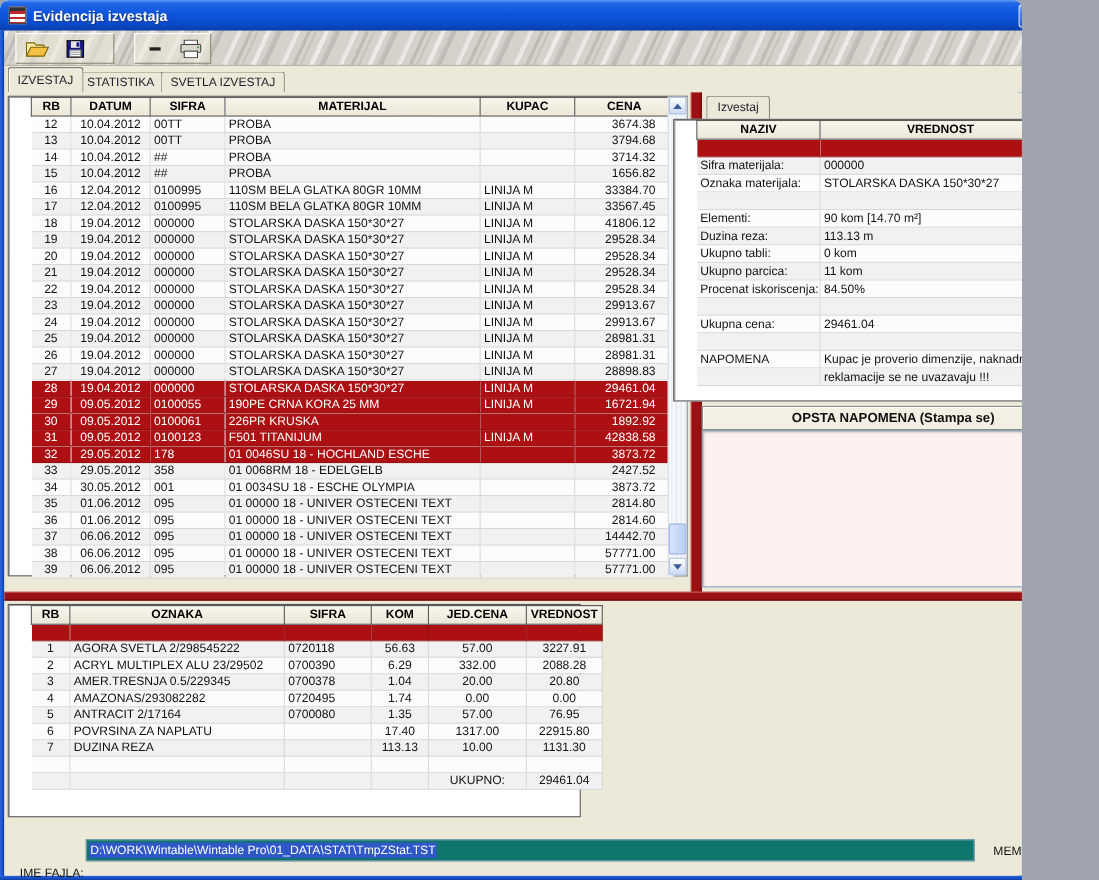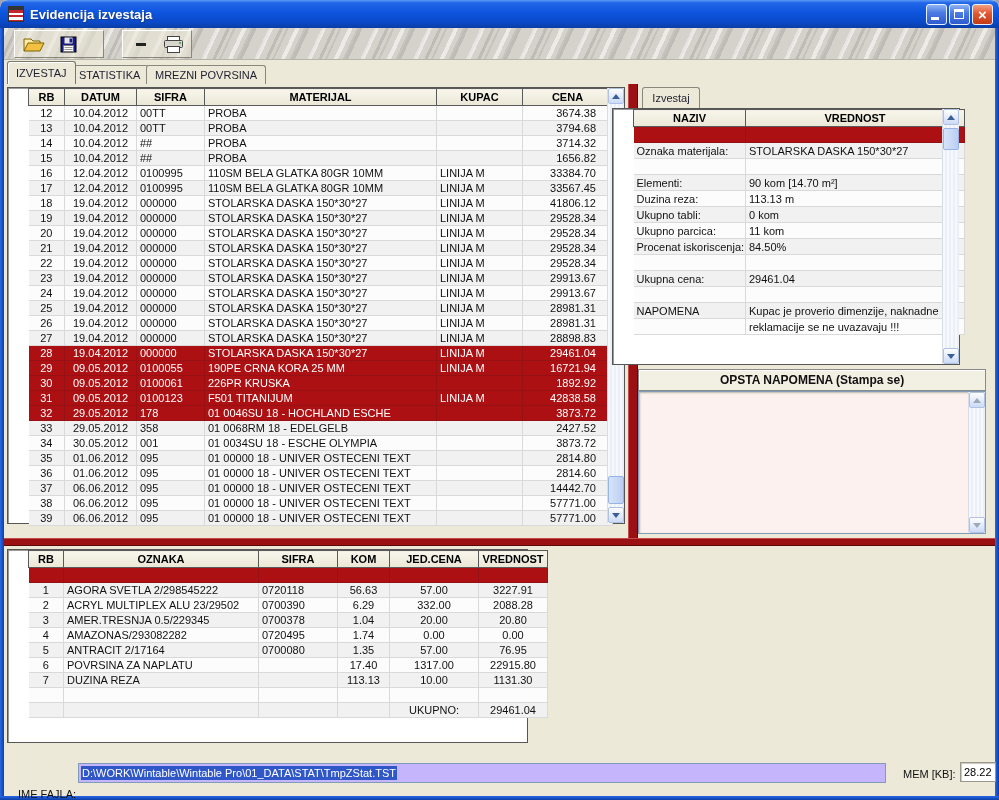--- a/index.html
+++ b/index.html
@@ -1,17 +1,17 @@
 <!DOCTYPE html>
 <html style="--sel: #AC1013; --split: #9B1013;"><head>
 <meta charset="utf-8">
 <style>
   html,body{margin:0;padding:0;background:#9FA4B0;font-family:"Liberation Sans",sans-serif;}
   *{box-sizing:border-box;}
-  .window{position:relative;width:999px;height:800px;background:#ECE9D8;overflow:hidden;
+  .window{position:relative;width:929px;height:800px;background:#ECE9D8;overflow:hidden;
     border-radius:8px 8px 0 0;}
   
   .titlebar{position:absolute;left:0;top:0;width:999px;height:28px;
     background:linear-gradient(180deg,#5A9AF5 0%,#2267E8 10%,#0D55DE 45%,#0A49C8 80%,#0B3EA5 100%);
     border-radius:7px 7px 0 0;display:flex;align-items:center;}
   .win-icon{width:16px;height:16px;margin:0 6px 0 8px;background:#fff;border:1px solid #333;
     background-image:linear-gradient(180deg,#333 0 3px,transparent 3px),
       repeating-linear-gradient(180deg,transparent 0 3px,#C1272D 3px 6px,transparent 6px 8px,#C1272D 8px 10px);}
   .title-text{color:#fff;font-size:13px;font-weight:bold;text-shadow:1px 1px 1px #1A3C8C;}
   .caption-btns{position:absolute;right:6px;top:4px;display:flex;gap:2px;}
@@ -88,21 +88,21 @@
   .dtab{position:absolute;left:638px;top:3px;width:58px;height:21px;background:#ECE9D8;
     border:1px solid #8A887C;border-bottom:none;border-radius:3px 3px 0 0;font-size:11px;
     display:flex;align-items:center;justify-content:center;color:#1E1E2E;cursor:pointer;}
   .nap-head{position:absolute;left:634px;top:285px;width:348px;height:22px;background:#F2EFE3;
     border:1px solid #8A8A8A;box-shadow:inset 1px 1px 0 #fff;display:flex;align-items:center;justify-content:center;
     font-size:12px;font-weight:bold;color:#101010;}
   .memo{position:absolute;left:634px;top:307px;width:348px;height:143px;background:#FCF1EF;
     border:1px solid #7F9DB9;box-shadow:inset 1px 1px 2px #B9B6AC;font-size:11px;padding:2px 20px 2px 4px;}
   
   .status-label{position:absolute;font-size:11px;color:#111;}
-  .file-input{position:absolute;left:74px;top:679px;width:808px;height:20px;background:#c4b5fd;
+  .file-input{position:absolute;left:74px;top:679px;width:808px;height:20px;background:#0f766e;
     border:1px solid #7F9DB9;font-size:11px;line-height:18px;padding:0 2px;overflow:hidden;white-space:nowrap;}
   .file-input .seltext{background:#2F57C8;color:#fff;padding:1px 1px;}
   .mem-field{position:absolute;left:956px;top:678px;width:36px;height:20px;background:#fff;
     border:1px solid #9A978C;box-shadow:inset 1px 1px 1px #C8C5B8;font-size:11px;line-height:18px;padding:0 3px;}
 </style>
 </head>
 <body>
 
 <div class="window">
 
@@ -160,21 +160,21 @@
   </div>
 
   <div class="tabstrip">
     <div class="tab tab1 active">
         <span>IZVESTAJ</span>
       </div>
     <div class="tab tab2">
         <span>STATISTIKA</span>
       </div>
     <div class="tab tab3">
-        <span>MREZNI POVRSINA</span>
+        <span>SVETLA IZVESTAJ</span>
       </div>
   </div>
 
   <div class="client">
 
     <div class="gridbox" style="left:3px;top:3px;width:618px;height:437px;">
       <table class="grid t-main" style="width:584px;">
         <colgroup>
             <col style="width:36px">
             <col style="width:72px">
@@ -450,20 +450,24 @@
             <th>VREDNOST</th>
           </tr>
         </thead>
         <tbody>
 
         <tr style="height:16px" class="sel">
               <td></td>
               <td></td>
             </tr>
             <tr style="height:16px">
+              <td>Sifra materijala:</td>
+              <td>000000</td>
+            </tr>
+            <tr style="height:16px">
               <td>Oznaka materijala:</td>
               <td>STOLARSKA DASKA 150*30*27</td>
             </tr>
             <tr style="height:16px">
               <td></td>
               <td></td>
             </tr>
             <tr style="height:16px">
               <td>Elementi:</td>
               <td>90 kom [14.70 m²]</td>

